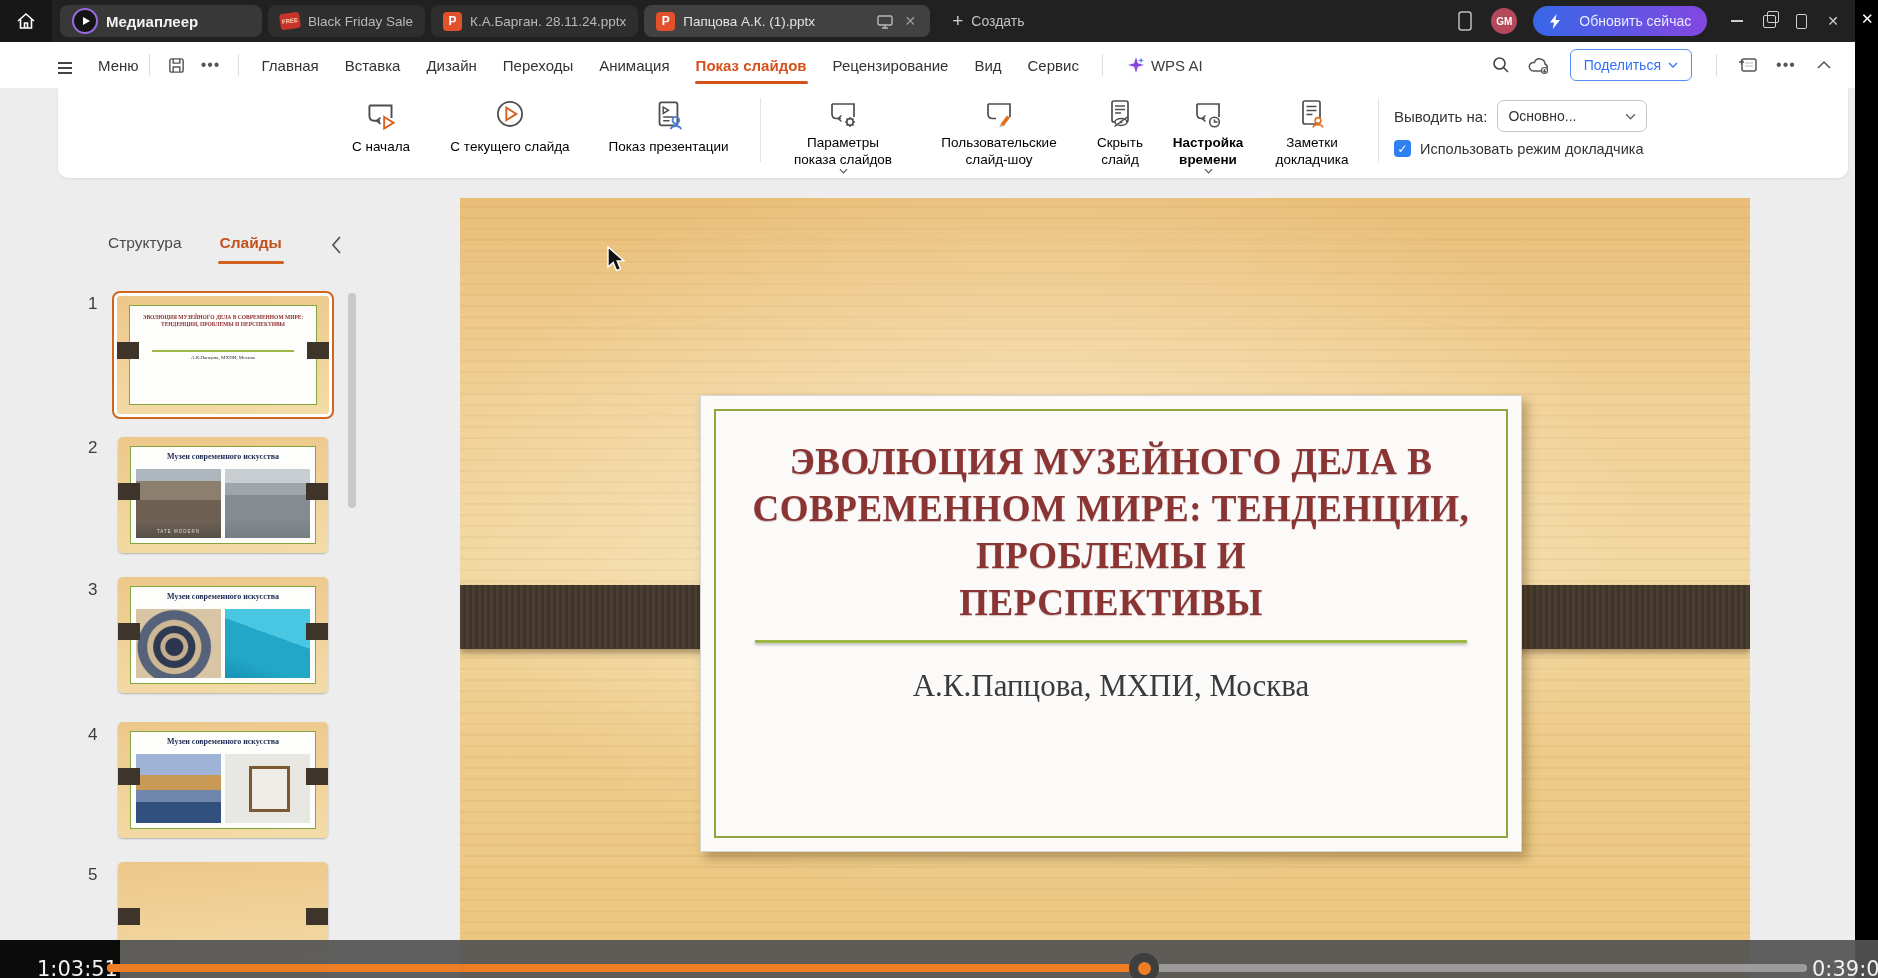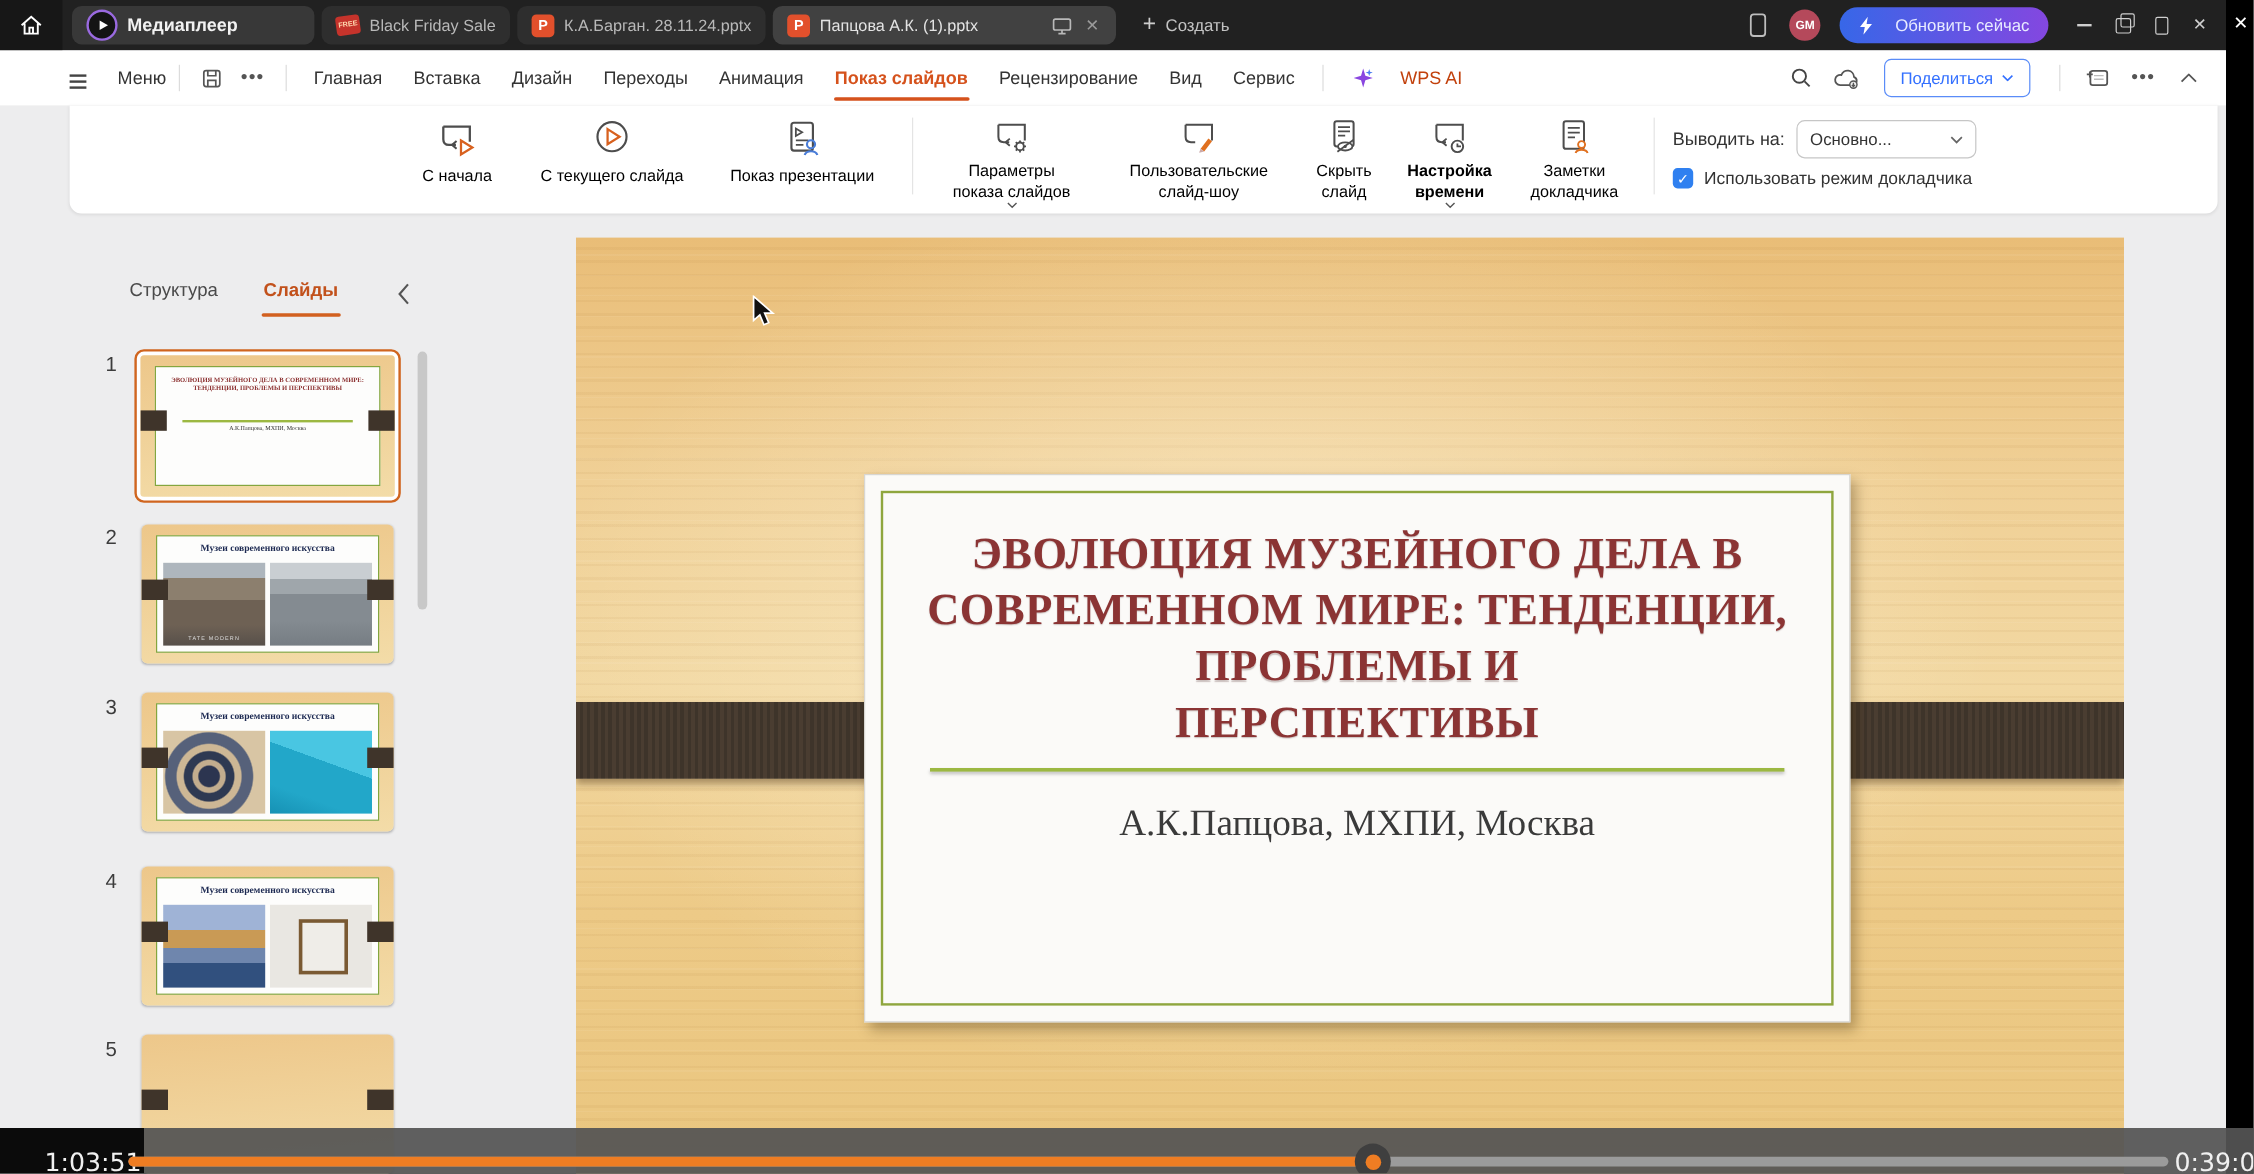--- a/index.html
+++ b/index.html
@@ -45,21 +45,21 @@
   
   .menubar{position:absolute;left:0;top:42px;width:1855px;height:46px;background:#fff;
            display:flex;align-items:center;font-size:15px;color:#333;}
   .menubar .item{padding:0 13px;white-space:nowrap;}
   .menubar .item.active{color:#d5521c;font-weight:bold;position:relative;}
   .menubar .item.active::after{content:"";position:absolute;left:12px;right:12px;bottom:-10px;height:3px;border-radius:2px;background:#d5521c;}
   .mb-left{display:flex;align-items:flex-end;gap:20px;margin-left:58px;}
   .hamb{display:flex;flex-direction:column;gap:3px;margin-right:6px;}
   .hamb i{width:14px;height:1.8px;background:#444;}
   .vsep{width:1px;height:22px;background:#dcdcdc;margin:0 10px;}
-  .wpsai{display:flex;align-items:flex-end;gap:22px;font-size:15px;color:#c2410c;padding:0 14px;white-space:nowrap;}
+  .wpsai{display:flex;align-items:flex-end;gap:6px;font-size:15px;color:#404040;padding:0 14px;white-space:nowrap;}
   .share-btn{height:30px;border:1px solid #5a8cf8;border-radius:6px;color:#3370ff;font-size:14px;
              display:flex;align-items:center;gap:7px;padding:0 13px;margin:0 10px;white-space:nowrap;}
   .mb-right{margin-left:auto;display:flex;align-items:center;gap:4px;padding-right:14px;}
   .icon-btn{width:34px;height:30px;display:flex;align-items:center;justify-content:center;color:#555;}
   .dots{font-size:16px;color:#555;letter-spacing:1px;}
 
   
   .ribbon-wrap{position:absolute;left:0;top:88px;width:1855px;height:110px;background:#ededee;}
   .ribbon{position:absolute;left:58px;top:0;width:1790px;height:90px;background:#fff;border-radius:0 0 10px 10px;
           box-shadow:0 1px 3px rgba(0,0,0,0.08);}
@@ -116,21 +116,21 @@
   .ph-portrait{background:linear-gradient(90deg,#4f4337 0 30%,#9a8b74 42% 58%,#372c22 70% 100%);}
   .ph-desk{background:linear-gradient(180deg,#d9cdb8 0 30%,#b59c77 30% 60%,#7e6343 60% 100%);}
   .side-scroll{position:absolute;left:348px;top:95px;width:8px;height:215px;border-radius:4px;background:#c8c8c8;}
 
   
   .canvas{position:absolute;left:460px;top:0;width:1290px;height:780px;overflow:hidden;
     background:
       radial-gradient(ellipse at 45% 42%, rgba(255,248,226,0.5), rgba(255,248,226,0) 60%),
       repeating-linear-gradient(0deg, rgba(164,112,44,0.07) 0 2px, rgba(164,112,44,0) 2px 11px),
       repeating-linear-gradient(0deg, rgba(255,255,255,0.06) 0 1px, rgba(255,255,255,0) 1px 17px),
-      linear-gradient(180deg,#e9bd77 0%,#f0d096 26%,#f2d8a2 48%,#edca87 72%,#eac67f 100%); margin-left: 20px;}
+      linear-gradient(180deg,#e9bd77 0%,#f0d096 26%,#f2d8a2 48%,#edca87 72%,#eac67f 100%);}
   .panel{position:absolute;left:240px;top:197px;width:820px;height:455px;background:#fbfaf8;
          border:1px solid #d8d6d2;box-shadow:5px 6px 10px rgba(70,45,10,0.35);}
   .green-frame{position:absolute;inset:13px;border:2px solid #8fa63e;}
   .slide-title{position:absolute;left:30px;right:30px;top:42px;text-align:center;white-space:pre-line;
       font-family:"Liberation Serif","DejaVu Serif",serif;font-weight:bold;font-size:37px;line-height:47px;
       color:#8b3434;letter-spacing:0.5px;text-shadow:0 1px 1px rgba(60,20,20,0.25);}
   .slide-hr{position:absolute;left:54px;width:712px;top:244px;height:3px;background:#9cb842;
             box-shadow:0 2px 3px rgba(0,0,0,0.25);}
   .slide-sub{position:absolute;left:0;right:0;top:272px;text-align:center;
       font-family:"Liberation Serif","DejaVu Serif",serif;font-size:31px;color:#3a3a3a;}

